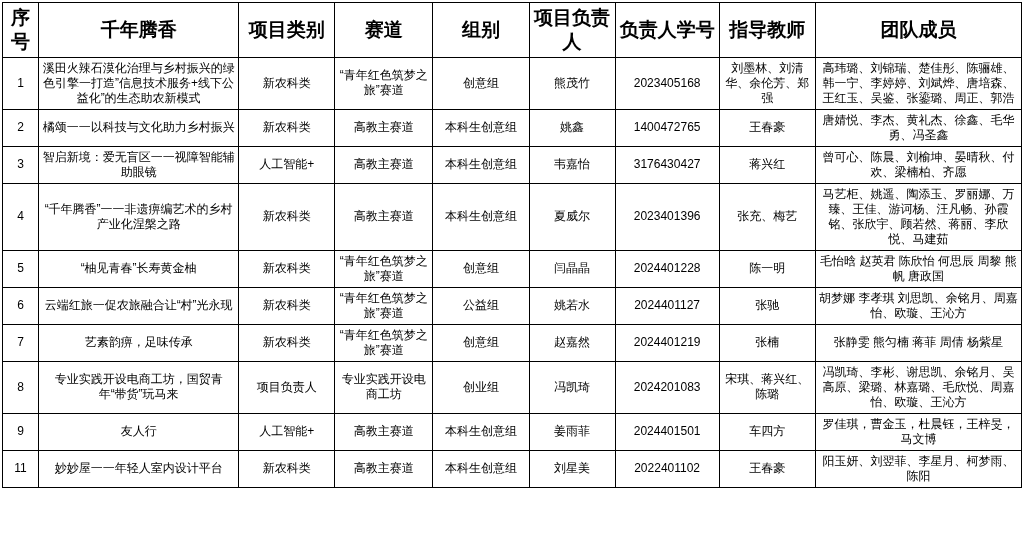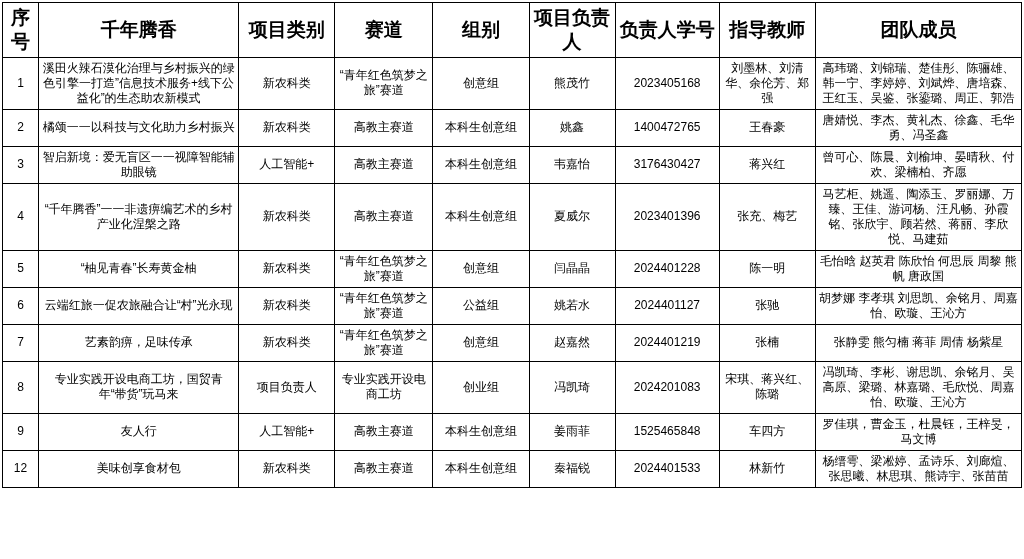--- a/index.html
+++ b/index.html
@@ -167,29 +167,29 @@
         <td class="cell-teacher">宋琪、蒋兴红、陈璐</td>
         <td class="cell-members">冯凯琦、李彬、谢思凯、余铭月、吴高原、梁璐、林嘉璐、毛欣悦、周嘉怡、欧璇、王沁方</td>
       </tr>
       <tr>
         <td class="cell-seq">9</td>
         <td class="cell-name">友人行</td>
         <td class="cell-category">人工智能+</td>
         <td class="cell-track">高教主赛道</td>
         <td class="cell-group">本科生创意组</td>
         <td class="cell-leader">姜雨菲</td>
-        <td class="cell-sid">1525465848</td>
+        <td class="cell-sid">2024401501</td>
         <td class="cell-teacher">车四方</td>
         <td class="cell-members">罗佳琪，曹金玉，杜晨钰，王梓旻，马文博</td>
       </tr>
       <tr>
-        <td class="cell-seq">12</td>
-        <td class="cell-name">美味创享食材包</td>
+        <td class="cell-seq">11</td>
+        <td class="cell-name">妙妙屋一一年轻人室内设计平台</td>
         <td class="cell-category">新农科类</td>
         <td class="cell-track">高教主赛道</td>
         <td class="cell-group">本科生创意组</td>
-        <td class="cell-leader">秦福锐</td>
-        <td class="cell-sid">2024401533</td>
-        <td class="cell-teacher">林新竹</td>
-        <td class="cell-members">杨缙雩、梁凇婷、孟诗乐、刘廊煊、张思曦、林思琪、熊诗宇、张苗苗</td>
+        <td class="cell-leader">刘星美</td>
+        <td class="cell-sid">2022401102</td>
+        <td class="cell-teacher">王春豪</td>
+        <td class="cell-members">阳玉妍、刘翌菲、李星月、柯梦雨、陈阳</td>
       </tr>
     </tbody>
 </table>
 
 </body></html>

